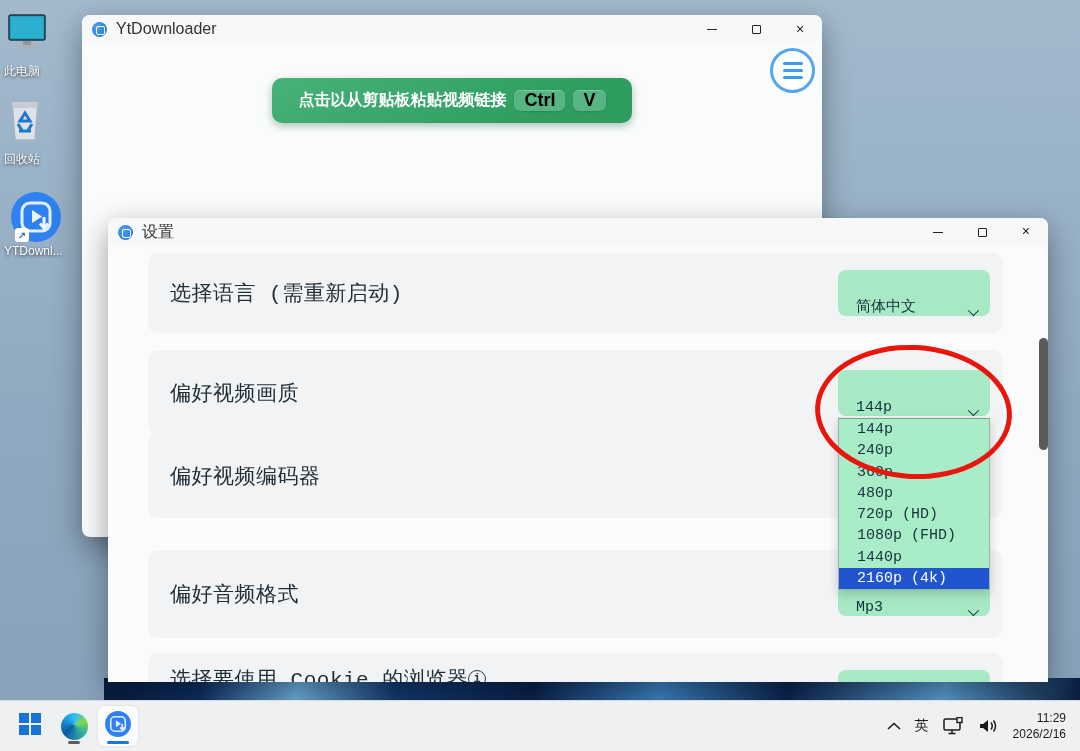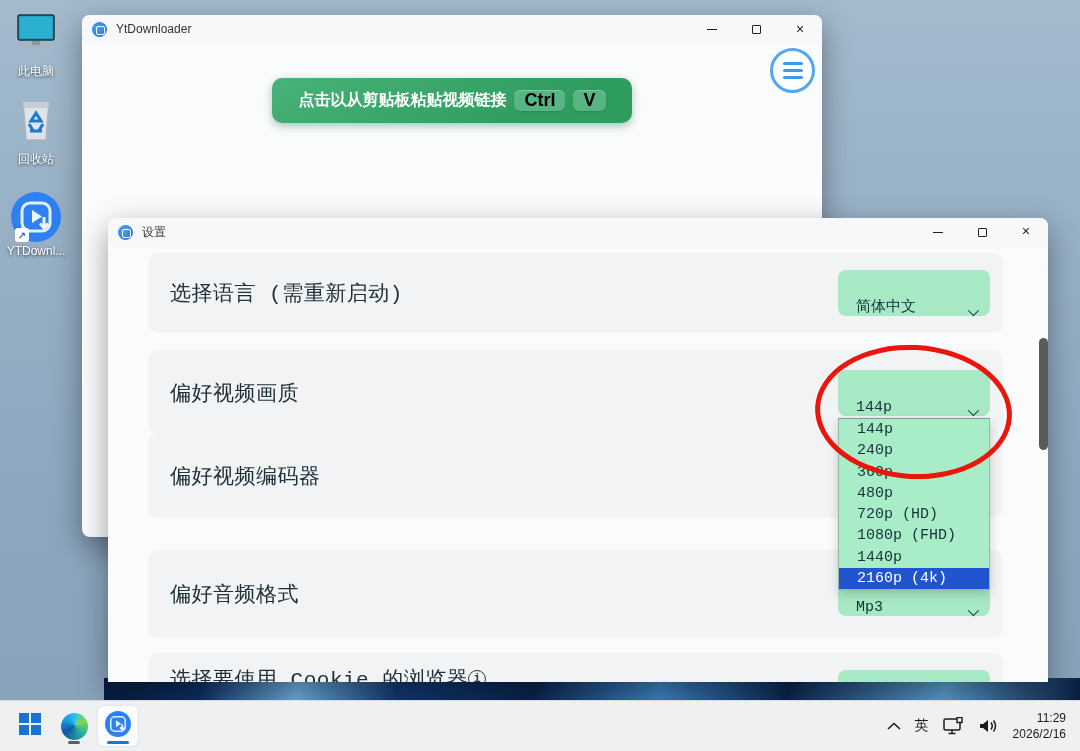--- a/index.html
+++ b/index.html
@@ -3,37 +3,37 @@
 <meta charset="utf-8">
 <style>
   * { margin:0; padding:0; box-sizing:border-box; }
   html,body { width:1080px; height:751px; overflow:hidden; }
   body {
     font-family:"Liberation Sans","DejaVu Sans",sans-serif;
     background:linear-gradient(180deg,#a3bacd 0%,#8fa9c0 55%,#87a1ba 100%);
     position:relative; color:#222;
   }
   
-  .desktop-icon { position:absolute; width:64px; text-align:center; }
+  .desktop-icon { position:absolute; width:64px; text-align:left; }
   .desktop-icon .glyph { display:block; margin:0 auto 3px; }
   .desktop-icon .dlabel { font-size:12px; color:#fff; text-shadow:0 1px 3px rgba(0,0,0,.75); }
   #icon-pc { left:4px; top:12px; }
   #icon-bin { left:4px; top:96px; }
   #icon-ytd { left:4px; top:190px; }
   .shortcut-badge { position:absolute; left:6px; bottom:2px; width:14px; height:14px; background:#fff; border-radius:3px;
     display:flex; align-items:center; justify-content:center; font-size:10px; color:#1a66c9; font-weight:bold; }
   
   #bloom { position:absolute; left:104px; right:0; top:678px; height:22px; z-index:1;
     background:linear-gradient(100deg,#081c3f 0%,#0d2f63 10%,#6fb0e0 20%,#123a72 30%,#0a234e 44%,#3d85c6 57%,#0b2550 70%,#5a9fd4 86%,#081c3d 100%); }
   
   .win { position:absolute; background:#fafbfc; border-radius:8px; box-shadow:0 10px 30px rgba(0,0,0,.38); overflow:hidden; }
   .titlebar { height:28px; background:#f6f8f9; display:flex; align-items:center; padding:0 10px; position:relative; }
   .app-dot { width:15px; height:15px; border-radius:50%; background:radial-gradient(circle at 35% 35%,#4da0f2,#1b6fdc); position:relative; flex:0 0 auto; }
   .app-dot:after { content:""; position:absolute; left:4px; top:4px; width:7px; height:7px; border:1.2px solid #fff; border-radius:2px; }
-  .tb-title { font-size:12px; color:#333; margin-left:9px; }
+  .tb-title { font-size:16px; color:#333; margin-left:9px; }
   .win-controls { position:absolute; right:0; top:0; height:28px; display:flex; }
   .wc { width:44px; height:28px; display:flex; align-items:center; justify-content:center; color:#222; font-size:14px; }
   .wc .min-glyph { width:10px; height:0; border-top:1.4px solid #222; display:block; }
   .wc .max-glyph { width:9px; height:9px; border:1.3px solid #222; display:block; border-radius:1px; }
   
   #main-win { left:82px; top:15px; width:740px; height:522px; z-index:2; }
   #paste-btn { position:absolute; left:190px; top:63px; width:360px; height:45px; border:none; cursor:pointer;
     border-radius:10px; background:linear-gradient(150deg,#47b279 0%,#2f9d60 75%);
     color:#fff; font-weight:bold; font-size:16px; display:flex; align-items:center; justify-content:center; gap:8px;
     box-shadow:0 3px 8px rgba(20,90,50,.35); font-family:inherit; }

